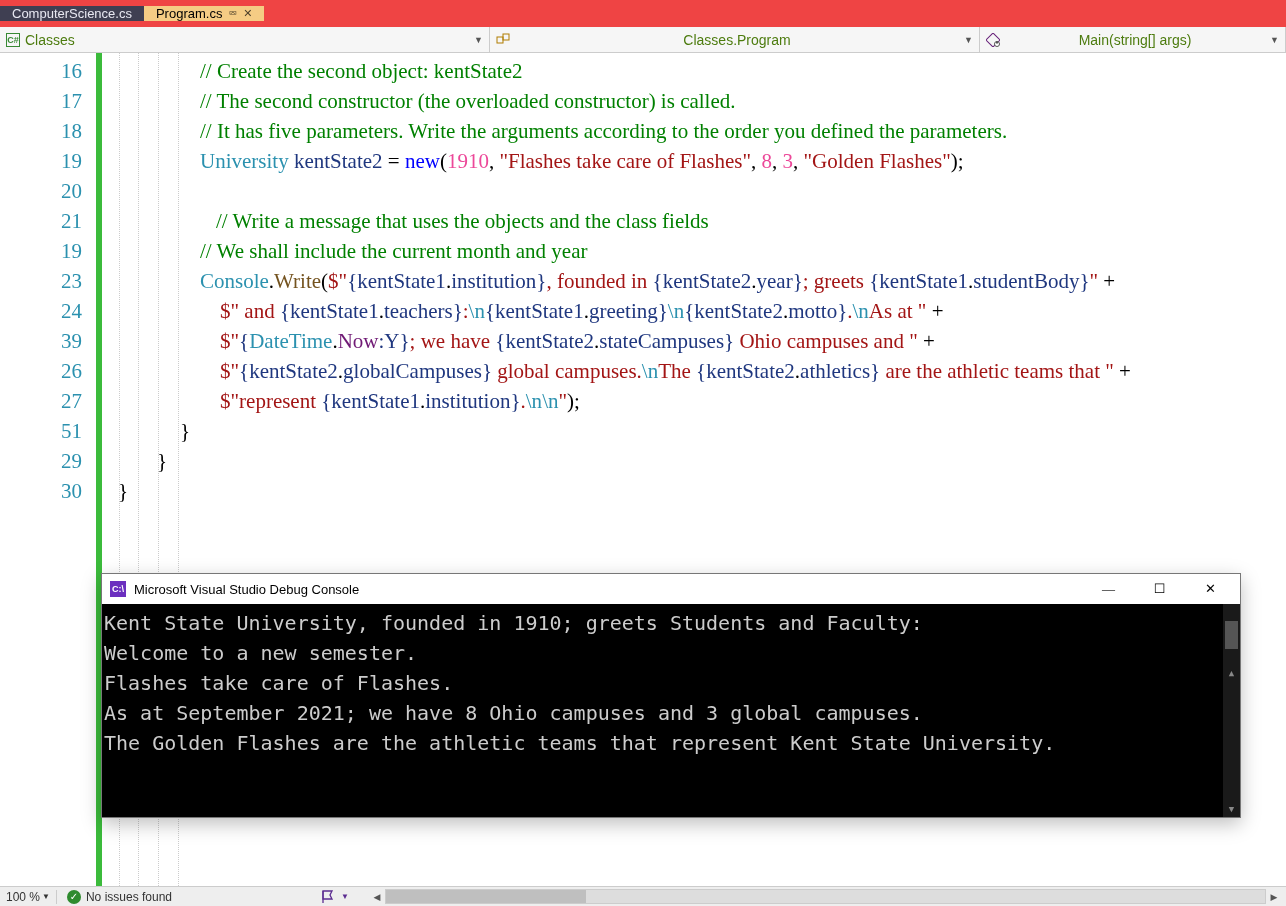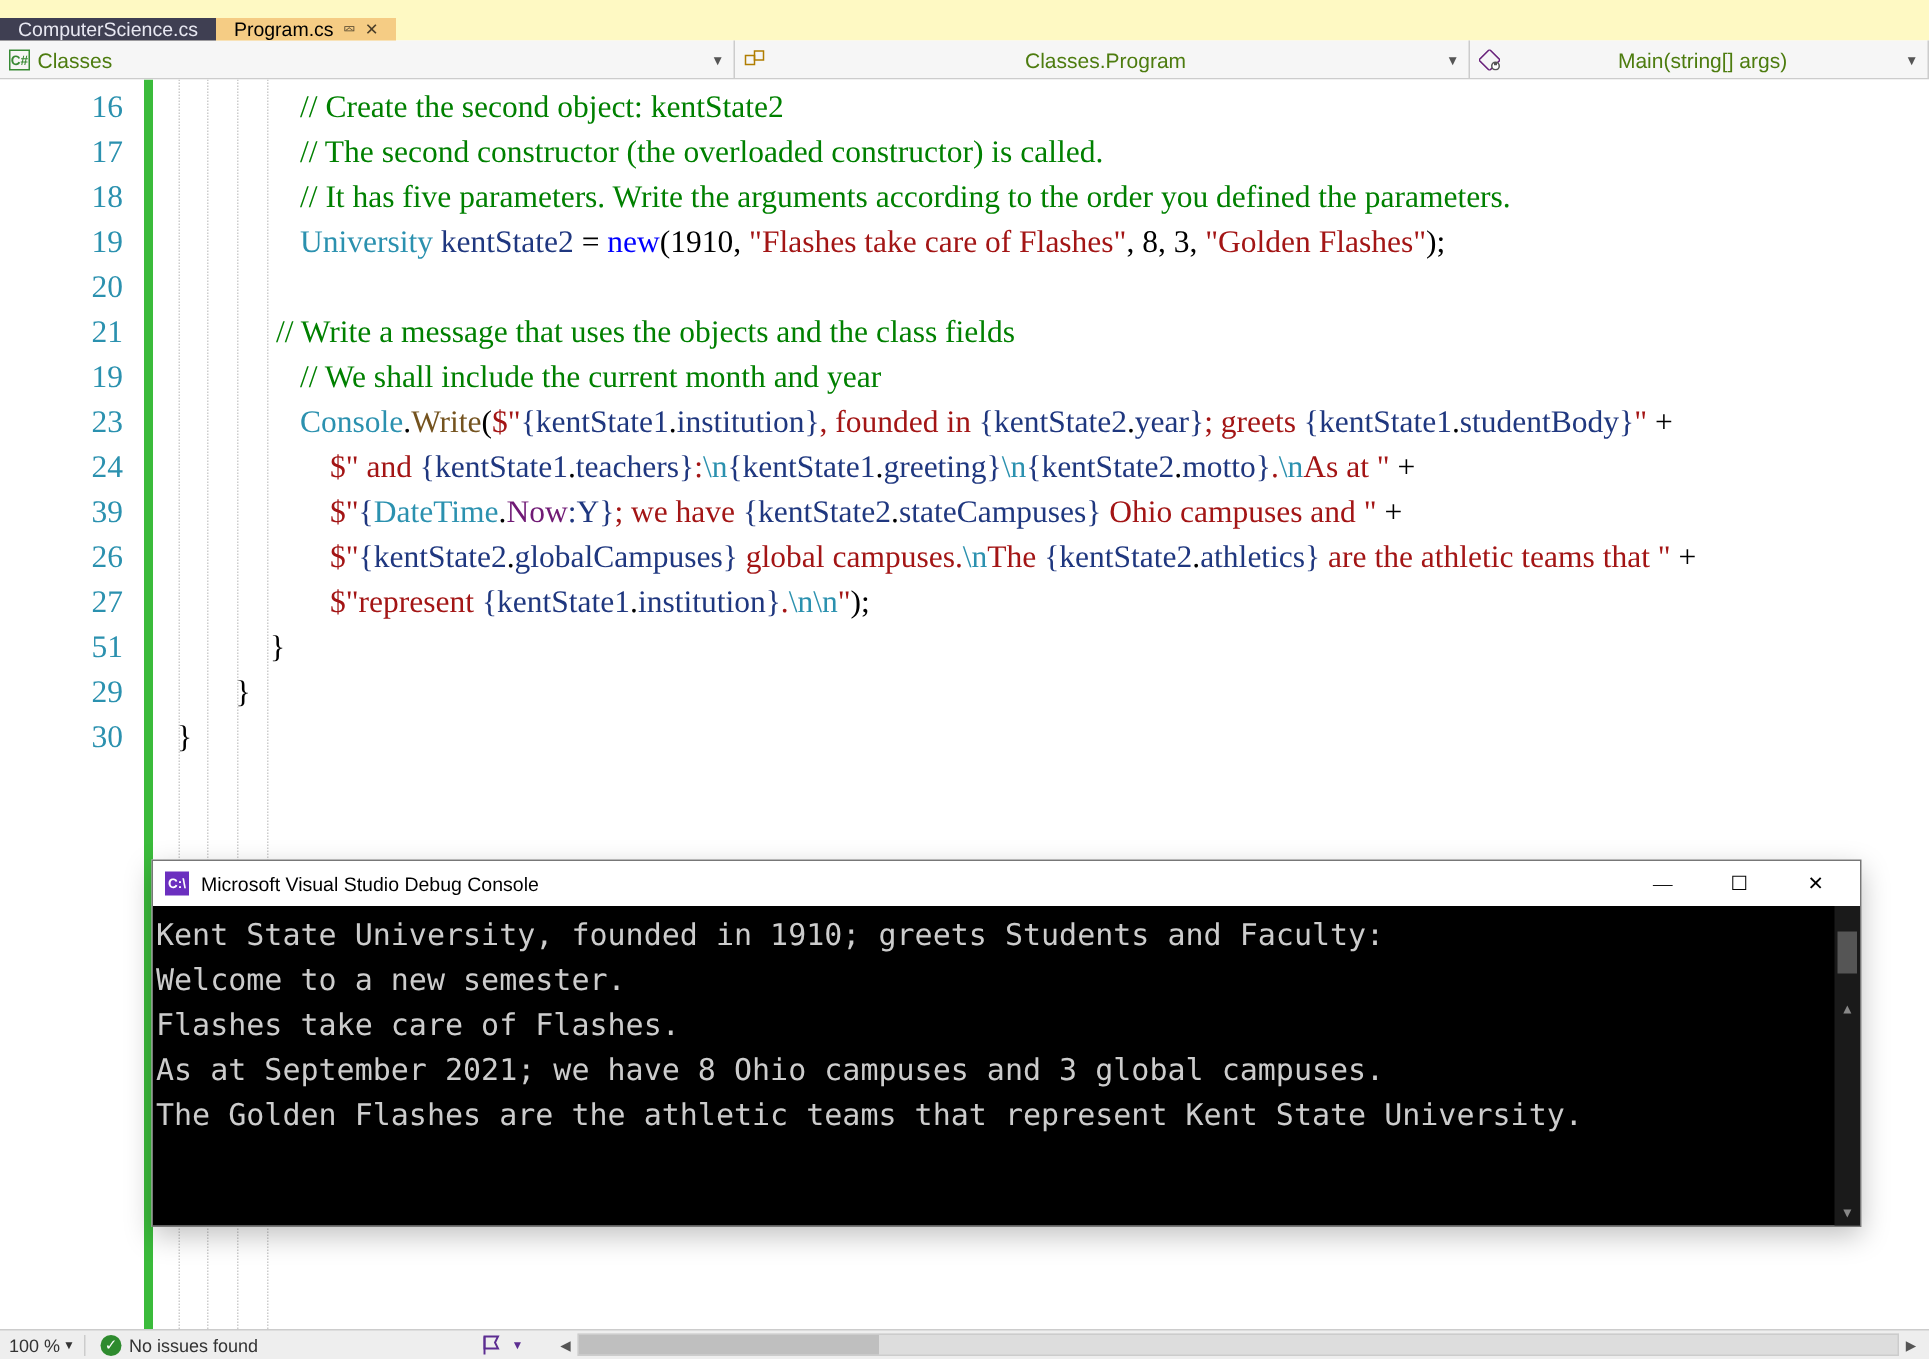--- a/index.html
+++ b/index.html
@@ -1,19 +1,19 @@
 <!DOCTYPE html>
 <html><head>
 <meta charset="utf-8">
 <style>
 * { margin:0; padding:0; box-sizing:border-box; }
 body { font-family:"Segoe UI",sans-serif; font-size:13px; background:#fff; overflow:hidden; width:1286px; height:906px; position:relative; }
 
 
-.tabs { height:27px; background:#fef9c3; display:flex; align-items:flex-end; }
+.tabs { height:27px; background:#ef4444; display:flex; align-items:center; }
 .tab { padding:0 12px; display:flex; align-items:center; color:#fff; font-size:13px; cursor:pointer; gap:6px; }
 .tab.inactive { background:#3f3f52; color:#e8e8f2; }
 .tab.active { background:#f5cc84; color:#000; }
 .tab .pin, .tab .close { font-size:11px; opacity:.7; }
 
 
 .navbar { height:26px; background:#f6f6f6; border-bottom:1px solid #ccc; display:flex; align-items:stretch; }
 .nav-seg { display:flex; align-items:center; padding:0 6px; border-right:1px solid #ccc; gap:5px; cursor:pointer; }
 .nav-seg.first { flex:0 0 490px; }
 .nav-seg.mid   { flex:0 0 490px;text-align:center; }
@@ -30,21 +30,21 @@
 .guide { position:absolute; top:0; bottom:0; border-left:1px dotted #ccc; }
 .txt { position:absolute; left:108px; }
 
 
 .c-green  { color:#008000; }
 .c-type   { color:#2b91af; }
 .c-kw     { color:#0000ff; }
 .c-str    { color:#a31515; }
 .c-ident  { color:#1f377f; }
 .c-member { color:#74531f; }
-.c-num    { color:#000000; }
+.c-num    { color:#ec4899; }
 .c-punc   { color:#000; }
 .c-plain  { color:#701a75; }
 
 
 .console-win { position:absolute; left:101px; top:520px; width:1140px; height:245px; border:1px solid #777; background:#fff; box-shadow:0 6px 18px rgba(0,0,0,.25); }
 .console-title { height:30px; display:flex; align-items:center; padding:0 8px; gap:8px; background:#fff; }
 .console-title .app-icon { width:16px; height:16px; background:#6b2fbf; display:inline-flex; align-items:center; justify-content:center; color:#fff; font-size:9px; font-weight:bold; }
 .console-title .ttl { flex:1; font-size:13px; color:#000; }
 .console-title .btn { width:43px; height:30px; display:flex; align-items:center; justify-content:center; font-size:13px; cursor:pointer; font-family:"Segoe UI"; }
 .console-body { background:#000; color:#ccc; height:calc(100% - 30px); padding:4px 2px; font-family:Consolas,monospace; font-size:20px; line-height:30px; white-space:pre; position:relative; }
@@ -129,21 +129,21 @@
     <div class="gutter-line" style="top:333px">27</div>
     <div class="gutter-line" style="top:363px">51</div>
     <div class="gutter-line" style="top:393px">29</div>
     <div class="gutter-line" style="top:423px">30</div>
 
     
     <div class="txt c-green" style="top:3px;left:200px">// Create the second object: kentState2</div>
     <div class="txt c-green" style="top:33px;left:200px">// The second constructor (the overloaded constructor) is called.</div>
     <div class="txt c-green" style="top:63px;left:200px">// It has five parameters. Write the arguments according to the order you defined the parameters.</div>
     <div class="txt" style="top:93px;left:200px"><span class="c-type">University</span> <span class="c-ident">kentState2</span> <span class="c-punc">=</span> <span class="c-kw">new</span><span class="c-punc">(</span><span class="c-num">1910</span><span class="c-punc">, </span><span class="c-str">"Flashes take care of Flashes"</span><span class="c-punc">, </span><span class="c-num">8</span><span class="c-punc">, </span><span class="c-num">3</span><span class="c-punc">, </span><span class="c-str">"Golden Flashes"</span><span class="c-punc">);</span></div>
-    <div class="txt c-green" style="top:153px;left:184px">// Write a message that uses the objects and the class fields</div>
+    <div class="txt c-green" style="top:153px;left:216px">// Write a message that uses the objects and the class fields</div>
     <div class="txt c-green" style="top:183px;left:200px">// We shall include the current month and year</div>
     <div class="txt" style="top:213px;left:200px"><span class="c-type">Console</span><span class="c-punc">.</span><span class="c-member">Write</span><span class="c-punc">(</span><span class="c-str">$"</span><span class="c-ident">{kentState1<span class="c-punc">.</span>institution}</span><span class="c-str">, founded in </span><span class="c-ident">{kentState2<span class="c-punc">.</span>year}</span><span class="c-str">; greets </span><span class="c-ident">{kentState1<span class="c-punc">.</span>studentBody}</span><span class="c-str">"</span><span class="c-punc"> +</span></div>
     <div class="txt" style="top:243px;left:220px"><span class="c-str">$" and </span><span class="c-ident">{kentState1<span class="c-punc">.</span>teachers}</span><span class="c-str">:</span><span class="c-type">\n</span><span class="c-ident">{kentState1<span class="c-punc">.</span>greeting}</span><span class="c-type">\n</span><span class="c-ident">{kentState2<span class="c-punc">.</span>motto}</span><span class="c-str">.</span><span class="c-type">\n</span><span class="c-str">As at "</span><span class="c-punc"> +</span></div>
     <div class="txt" style="top:273px;left:220px"><span class="c-str">$"</span><span class="c-ident">{</span><span class="c-type">DateTime</span><span class="c-punc">.</span><span class="c-plain">Now</span><span class="c-ident">:Y}</span><span class="c-str">; we have </span><span class="c-ident">{kentState2<span class="c-punc">.</span>stateCampuses}</span><span class="c-str"> Ohio campuses and "</span><span class="c-punc"> +</span></div>
     <div class="txt" style="top:303px;left:220px"><span class="c-str">$"</span><span class="c-ident">{kentState2<span class="c-punc">.</span>globalCampuses}</span><span class="c-str"> global campuses.</span><span class="c-type">\n</span><span class="c-str">The </span><span class="c-ident">{kentState2<span class="c-punc">.</span>athletics}</span><span class="c-str"> are the athletic teams that "</span><span class="c-punc"> +</span></div>
     <div class="txt" style="top:333px;left:220px"><span class="c-str">$"represent </span><span class="c-ident">{kentState1<span class="c-punc">.</span>institution}</span><span class="c-str">.</span><span class="c-type">\n</span><span class="c-type">\n</span><span class="c-str">"</span><span class="c-punc">);</span></div>
     <div class="txt c-punc" style="top:363px;left:180px">}</div>
     <div class="txt c-punc" style="top:393px;left:157px">}</div>
     <div class="txt c-punc" style="top:423px;left:118px">}</div>
   </div>

